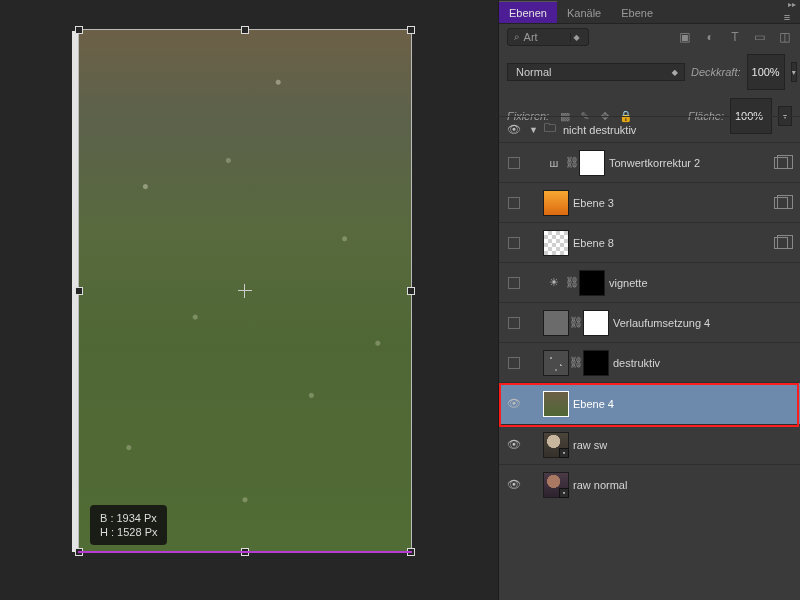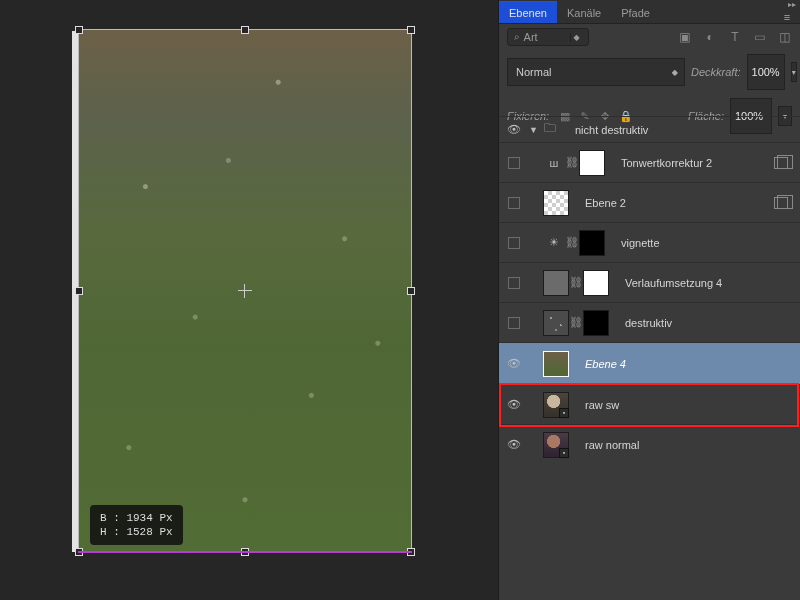--- a/index.html
+++ b/index.html
@@ -11,21 +11,20 @@
     color: #c8c8c8;
     overflow: hidden;
     position: relative;
   }
   
   .canvas-area {
     position: absolute;
     left: 0; top: 0;
     width: 498px; height: 600px;
     background: #262626;
-    font-family: Liberation Mono, monospace;
   }
   .transform-box {
     position: absolute;
     left: 78px; top: 29px;
     width: 334px; height: 524px;
     border: 1px solid #bbb;
   }
   .transform-box::after {
     content:"";
     position:absolute; left:-1px; bottom:-1px; right:-1px;
@@ -102,21 +101,21 @@
     height:24px;
     background:#303030;
     border-bottom:1px solid #222;
   }
   .tab {
     padding: 5px 10px 4px;
     font-size:11px;
     color:#9a9a9a;
   }
   .tab.active {
-    background:#1d4ed8;
+    background:#4c1d95;
     color:#e2e2e2;
     border-top:1px solid #555;
   }
   .tabs .menu {
     margin-left:auto; margin-right:6px;
     width:14px; text-align:center; color:#aaa;
   }
   .row {
     display:flex; align-items:center;
     padding: 4px 8px;
@@ -138,21 +137,21 @@
     margin-left:auto; font-size:8px;
     width:12px; text-align:center;
     border-left:1px solid #222;
   }
   .icon-strip { display:flex; gap:11px; margin-left:auto; color:#888; }
   .icon-strip span { width:14px; text-align:center; font-size:12px; }
   .select {
     display:flex; align-items:center; justify-content:space-between;
     background:#2f2f2f;
     border:1px solid #222;
-    height:28px;
+    height:18px;
     padding:0 6px 0 8px;
     color:#ccc;
     flex:0 0 178px;
   }
   .select .caret { font-size:8px; color:#aaa; }
   .lbl { color:#9f9f9f;font-style:italic; }
   .numbox {
     background:#2f2f2f; border:1px solid #222;
     height:20px; width:42px;
     color:#e6e6e6;
@@ -234,42 +233,42 @@
       linear-gradient(#4a3a46,#2e2230);
   }
   .thumb .smart-badge {
     position:absolute; right:-1px; bottom:-1px;
     width:10px; height:10px;
     background:#2b2b2b; border:1px solid #111;
     display:flex; align-items:center; justify-content:center;
     font-size:7px; color:#bbb;
   }
   .layer .name {
-    margin-left:16px;
+    margin-left:4px;
     color:#d5d5d5;
   }
   .layer .trail {
     margin-left:auto;
     width:22px; height:22px;
     display:flex; align-items:center; justify-content:center;
     color:#9a9a9a;
   }
   .trail .dup-icon {
     width:14px; height:12px; border:1px solid #888;
     position:relative;
   }
   .trail .dup-icon::after {
     content:""; position:absolute;
     left:2px; top:-3px; width:14px; height:12px;
     border:1px solid #888;
   }
   .layer.selected {
     background:#6d89ab;
   }
-  .layer.selected .name { color:#fff;font-style:italic; }
+  .layer.selected .name { color:#fff; }
   .highlight-box {
     position:absolute;
     border:2px solid #ff1d1d;
     pointer-events:none;
   }
 </style>
 </head>
 <body>
 
 <div class="canvas-area">
@@ -292,21 +291,21 @@
     <div>H : 1528 Px</div>
   </div>
 </div>
 
 <div class="panel">
   <div class="panel-top">▸▸</div>
 
   <div class="tabs">
     <div class="tab active">Ebenen</div>
     <div class="tab">Kanäle</div>
-    <div class="tab">Pfade</div>
+    <div class="tab">Ebene</div>
     <div class="menu">≡</div>
   </div>
 
   <div class="row">
     <div class="filter-pill">
       <span class="mag">⌕</span>
       <span>Art</span>
       <span class="caret">◆</span>
     </div>
     <div class="icon-strip">
@@ -361,28 +360,39 @@
       <span class="depth"></span>
       <span class="adj-icon">ш</span>
       <span class="link-icon">⛓</span>
       <div class="thumb mask-white"></div>
       <span class="name">Tonwertkorrektur 2</span>
       <div class="trail">
           <div class="dup-icon"></div>
         </div>
     </div>
 
+    <div class="layer">
+      <div class="vis">
+          <div class="box"></div>
+        </div>
+      <span class="depth"></span>
+      <div class="thumb orange"></div>
+      <span class="name">Ebene 3</span>
+      <div class="trail">
+          <div class="dup-icon"></div>
+        </div>
+    </div>
 
     <div class="layer">
       <div class="vis">
           <div class="box"></div>
         </div>
       <span class="depth"></span>
       <div class="thumb trans"></div>
-      <span class="name">Ebene 2</span>
+      <span class="name">Ebene 8</span>
       <div class="trail">
           <div class="dup-icon"></div>
         </div>
     </div>
 
     <div class="layer">
       <div class="vis">
           <div class="box"></div>
         </div>
       <span class="depth"></span>

